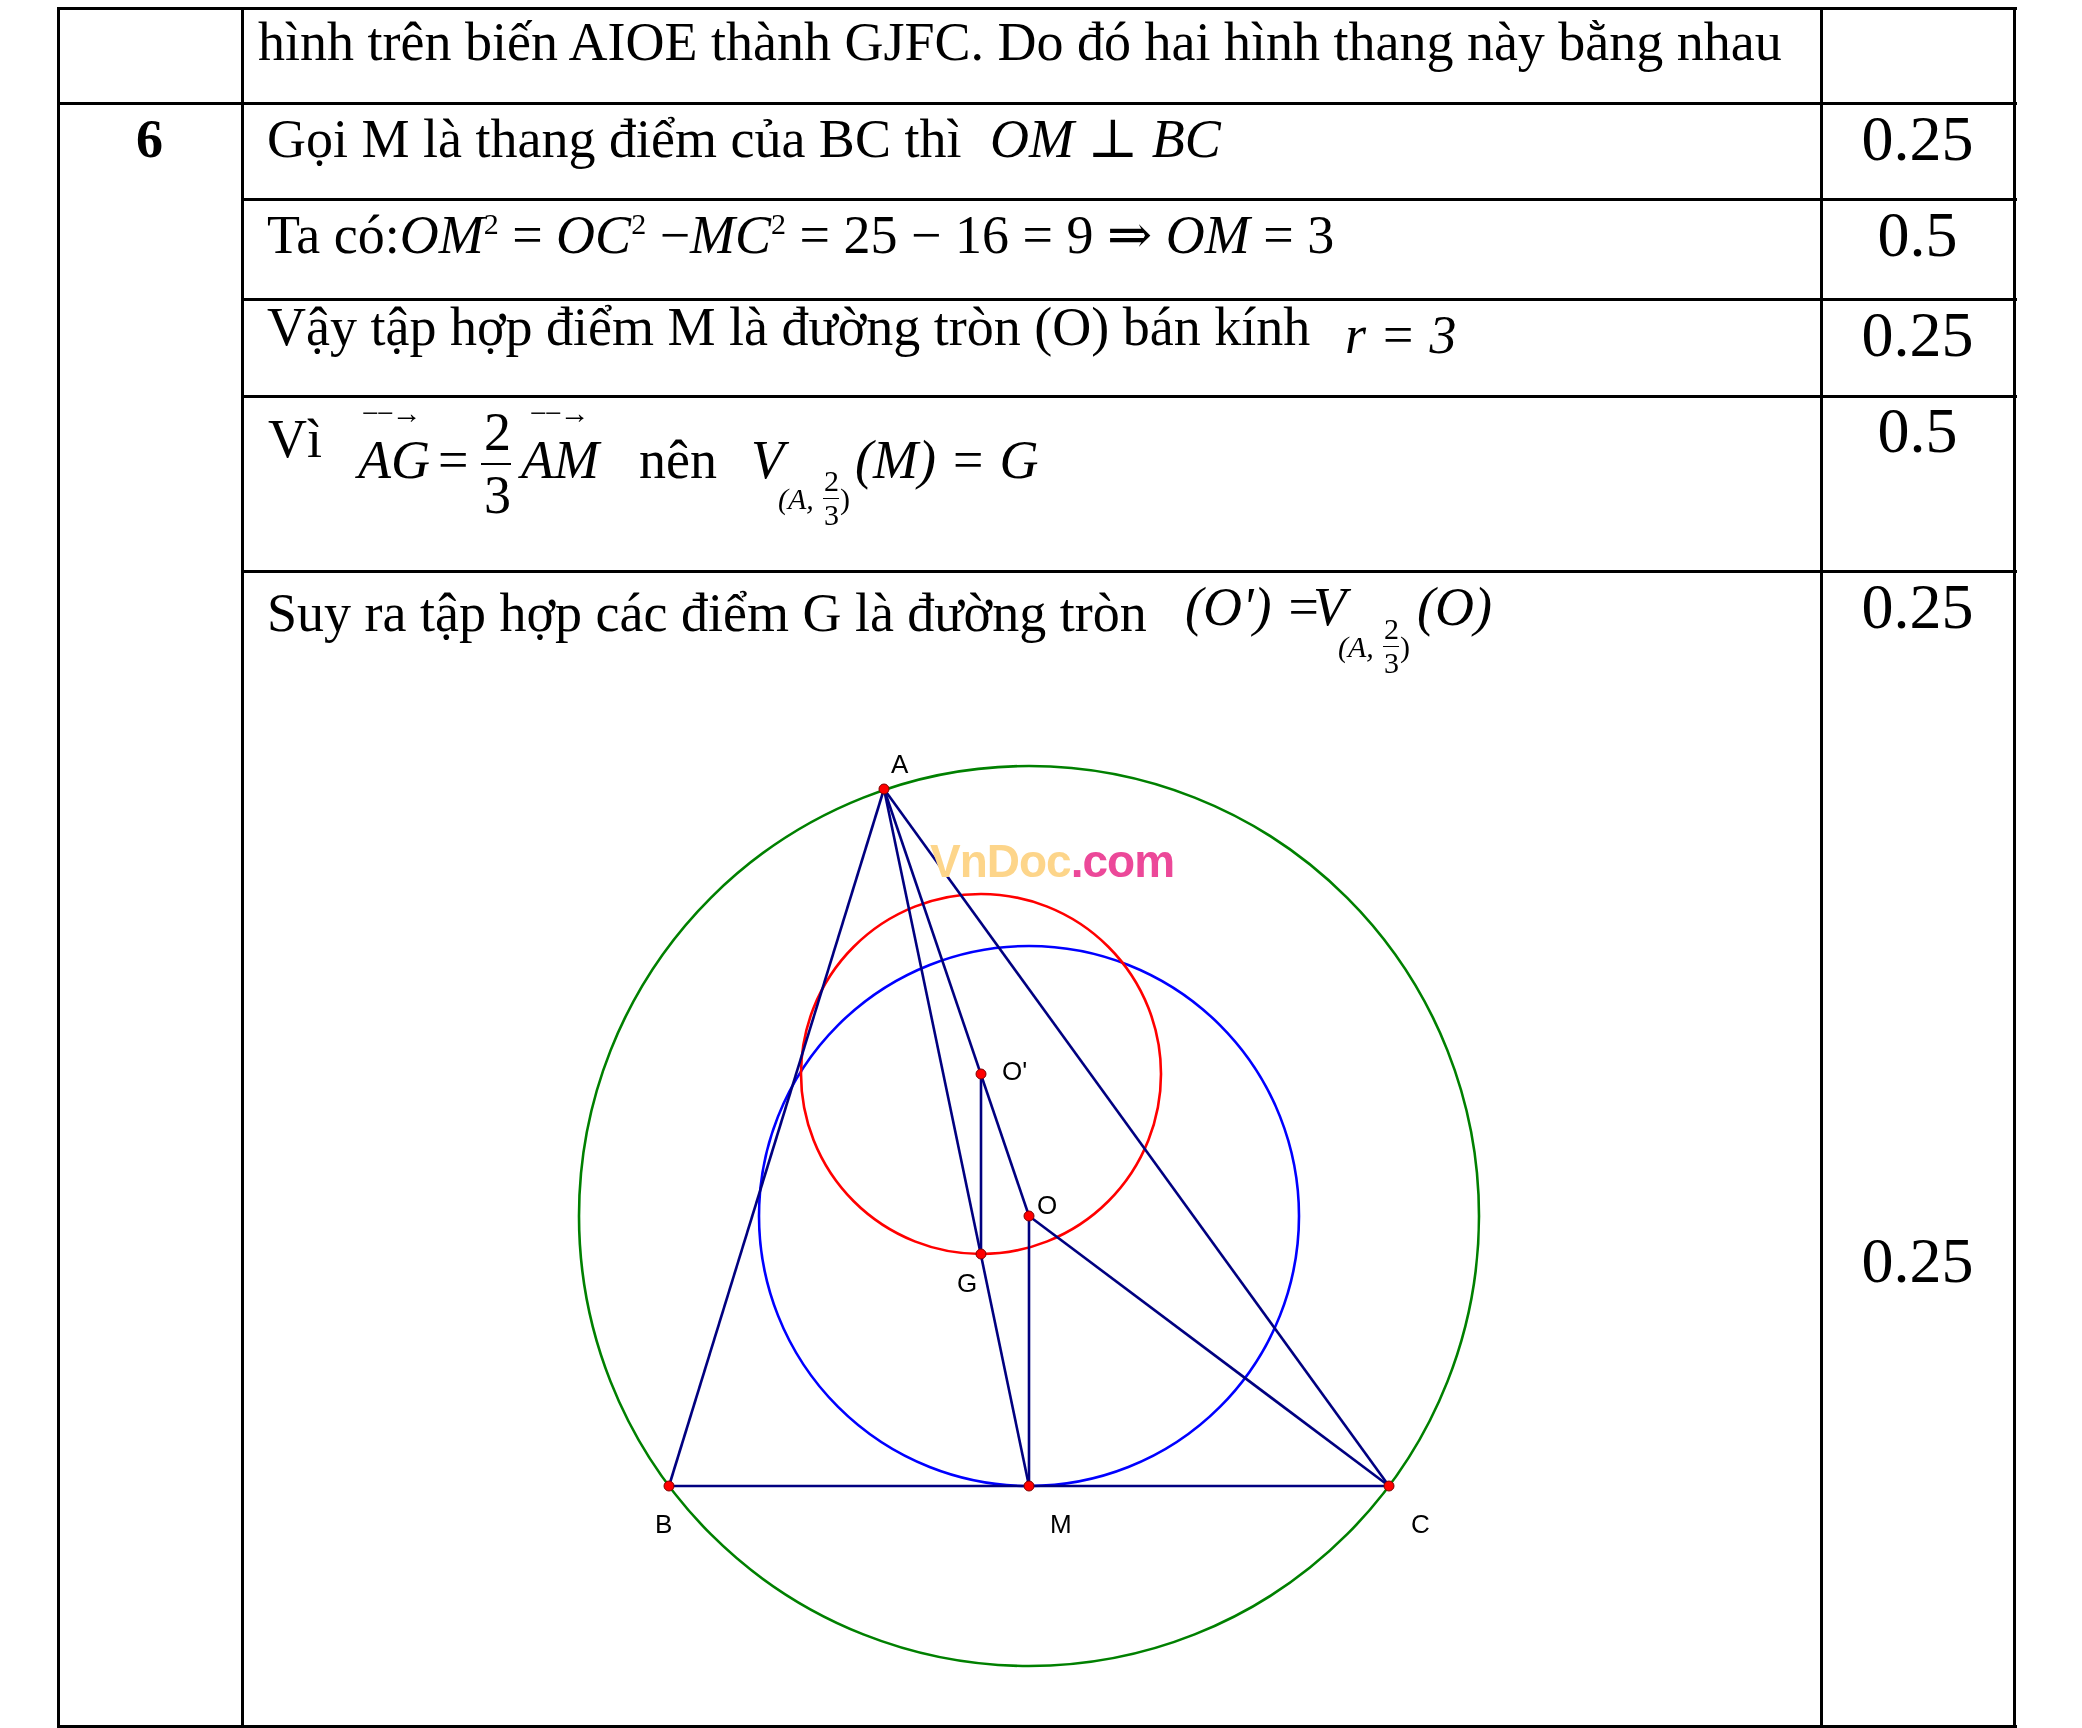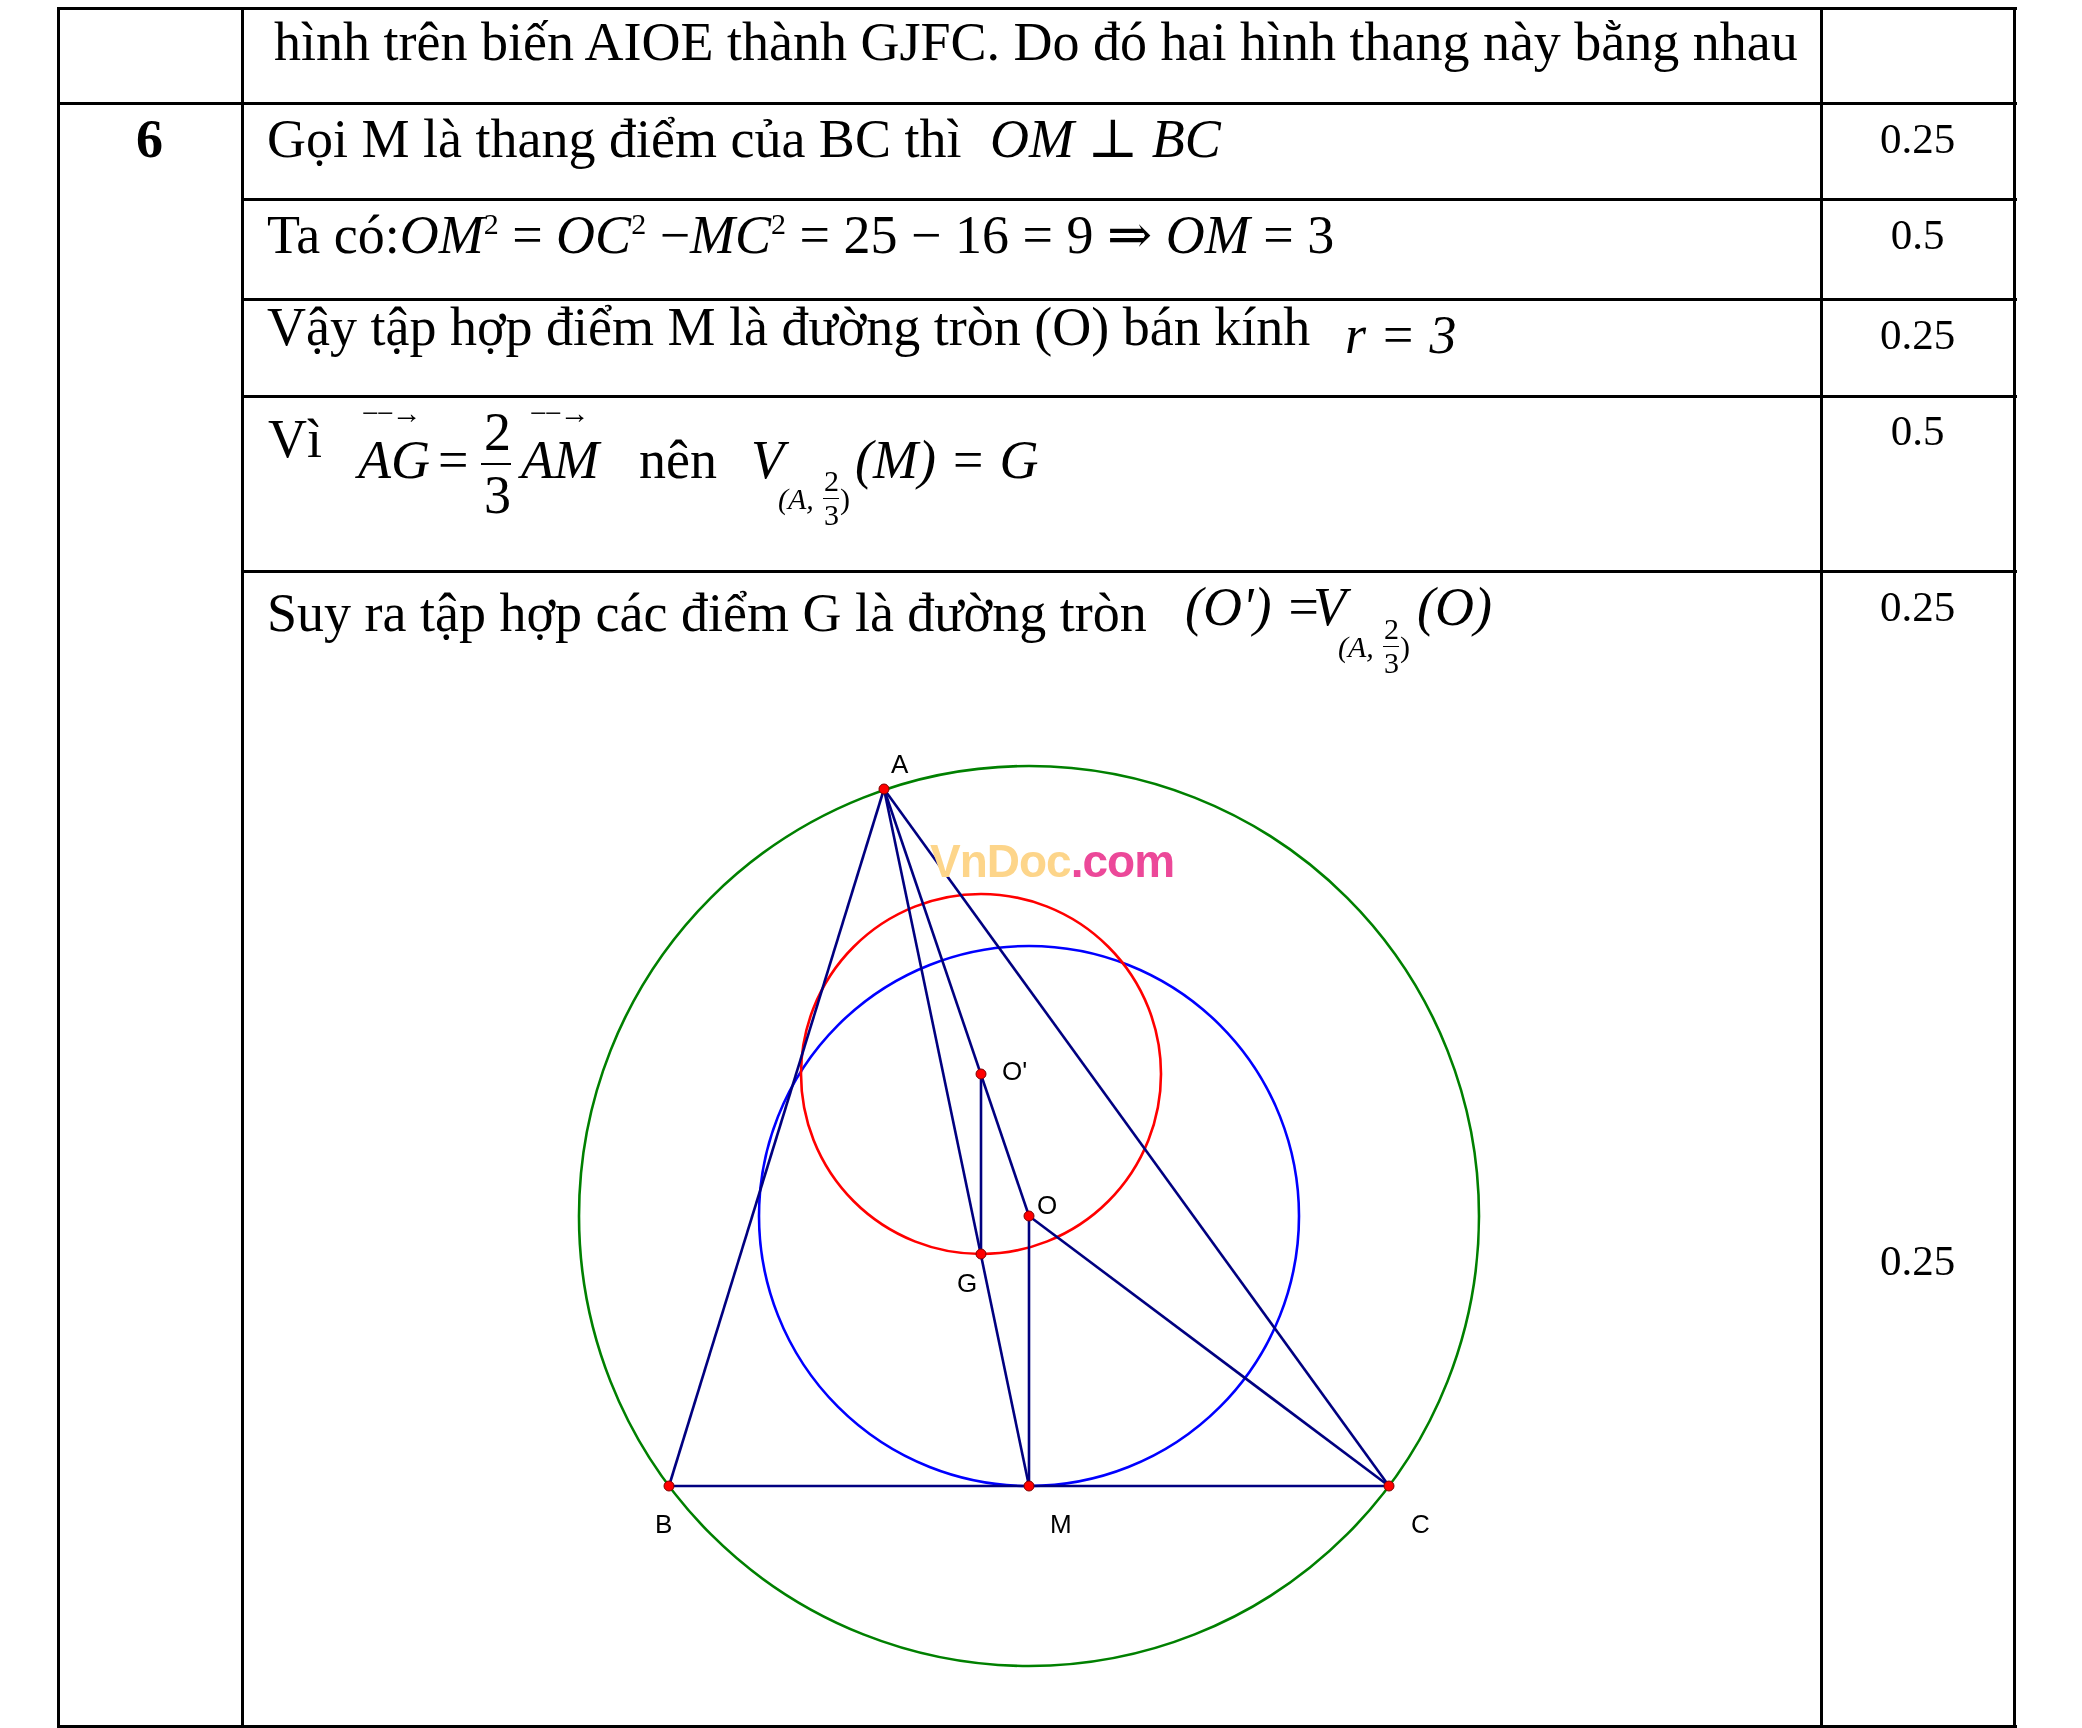--- a/index.html
+++ b/index.html
@@ -3,21 +3,21 @@
 <meta charset="utf-8">
 <style>
   html, body { margin:0; padding:0; background:#ffffff; }
   body { width:2082px; height:1728px; position:relative; overflow:hidden;
          font-family:"Liberation Serif","DejaVu Serif",serif; color:#000; }
   .hline, .vline { position:absolute; background:#000; }
   .hline { height:3px; }
   .vline { width:3px; }
   .t { position:absolute; font-size:54px; line-height:54px; white-space:nowrap; }
   .it { font-style:italic; }
-  .score { position:absolute; font-size:43px; line-height:54px; width:193px; left:1821px; text-align:center; }
+  .score { position:absolute; font-size:64px; line-height:54px; width:193px; left:1821px; text-align:center; }
   .bold { font-weight:bold; }
   .sm { font-size:30px; line-height:30px; }
   .fbar { position:absolute; height:2px; background:#000; }
   .arrow { position:absolute; font-size:30px; line-height:30px; letter-spacing:-2px; }
   svg { position:absolute; left:0; top:0; }
   .wm { position:absolute; font-family:"Liberation Sans","DejaVu Sans",sans-serif; font-weight:bold;
         font-size:46px; line-height:46px; left:930px; top:838px; letter-spacing:-1px; }
 </style>
 </head>
 <body>
@@ -28,21 +28,21 @@
 <div class="hline" style="left:242px; top:298px; width:1775px;"></div>
 <div class="hline" style="left:242px; top:395px; width:1775px;"></div>
 <div class="hline" style="left:242px; top:570px; width:1775px;"></div>
 <div class="hline" style="left:58px; top:1725px; width:1959px;"></div>
 
 <div class="vline" style="left:57px; top:7px; height:1721px;"></div>
 <div class="vline" style="left:241px; top:7px; height:1721px;"></div>
 <div class="vline" style="left:1820px; top:7px; height:1721px;"></div>
 <div class="vline" style="left:2013px; top:7px; height:1721px;"></div>
 
-<div class="t" style="left:274px; top:15px;font-family:Liberation Serif, serif;">hình trên biến AIOE thành GJFC. Do đó hai hình thang này bằng nhau</div>
+<div class="t" style="left:258px; top:15px;font-family:Liberation Serif, serif;">hình trên biến AIOE thành GJFC. Do đó hai hình thang này bằng nhau</div>
 
 <div class="t bold" style="left:136px; top:112px;">6</div>
 <div class="t" style="left:267px; top:112px;">Gọi M là thang điểm của BC thì</div>
 <div class="t it" style="left:990px; top:112px;">OM ⊥ BC</div>
 <div class="score" style="top:112px;">0.25</div>
 
 <div class="t" style="left:267px; top:208px;">
   <span>Ta có:</span><span class="it">OM</span><sup class="sm">2</sup>
   <span>=</span>
   <span class="it">OC</span><sup class="sm">2</sup>

